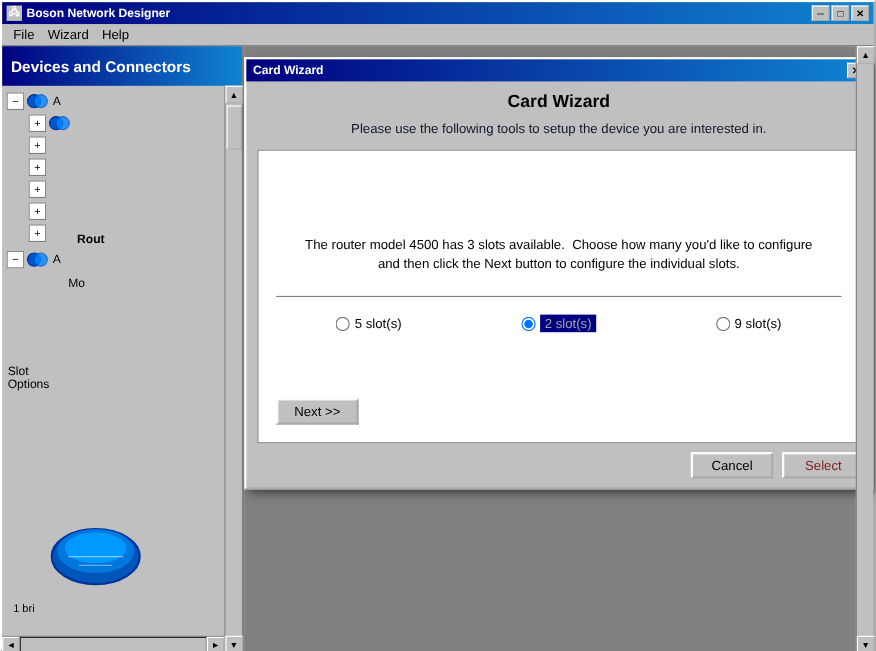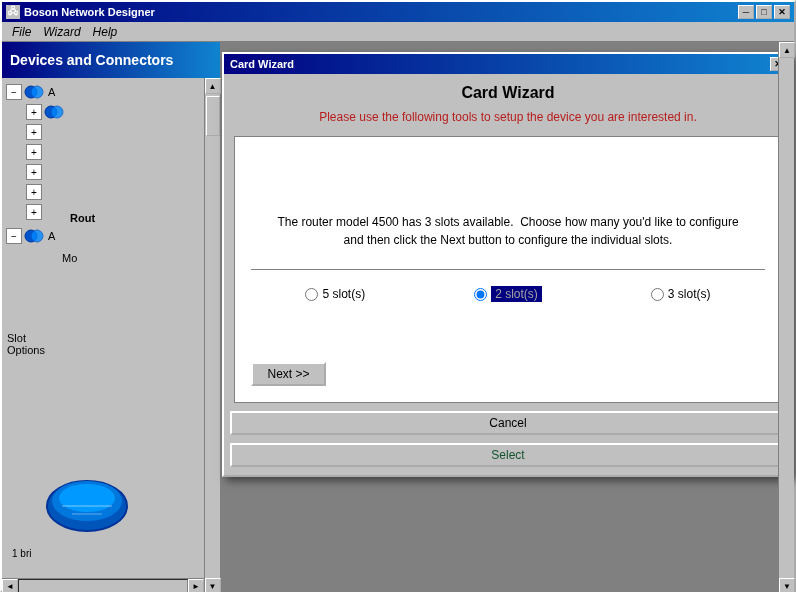--- a/index.html
+++ b/index.html
@@ -61,24 +61,23 @@
       justify-content: center;
       font-size: 9px;
       color: black;
       cursor: pointer;
     }
 
     .menu-bar {
       background: #c0c0c0;
       height: 20px;
       display: flex;
-      align-items: flex-end;
+      align-items: flex-start;
       padding: 0 4px;
       border-bottom: 1px solid #808080;
-      font-style: italic;
     }
 
     .menu-item {
       padding: 2px 6px;
       cursor: pointer;
       font-size: 12px;
     }
 
     .content-area {
       display: flex;
@@ -226,21 +225,21 @@
       font-size: 16px;
       font-weight: bold;
       margin-bottom: 8px;
       color: black;
     }
 
     .dialog-subtext {
       text-align: center;
       font-size: 12px;
       margin-bottom: 12px;
-      color: #b91c1c;
+      color: #0f172a;
     }
 
     .dialog-inner {
       border: 1px solid #808080;
       padding: 16px;
       background: white;
       min-height: 260px;
     }
 
     .wizard-description {
@@ -280,35 +279,34 @@
       background: #000080;
       color: #a3a3a3;
       padding: 1px 4px;
     }
 
     .dialog-buttons-row {
       display: flex;
       justify-content: flex-end;
       padding: 8px 6px 8px;
       gap: 8px;
-      flex-direction: column;
     }
 
     .dialog-btn {
       min-width: 75px;
       height: 24px;
       background: #c0c0c0;
       border: 2px outset #ffffff;
       font-size: 12px;
       cursor: pointer;
       padding: 0 12px;
     }
 
     .dialog-btn-disabled {
-      color: #14532d;
+      color: #7f1d1d;
       cursor: default;
     }
 
     
     .scrollbar-h {
       position: absolute;
       bottom: 0;
       left: 0;
       right: 16px;
       height: 16px;
@@ -468,21 +466,21 @@
                 <label class="radio-label">
                   <input type="radio" name="slots" value="1" class="radio-input" style="">
                   <span>5 slot(s)</span>
                 </label>
                 <label class="radio-label">
                   <input type="radio" name="slots" value="2" checked="" class="radio-input" style="">
                   <span class="radio-selected">2 slot(s)</span>
                 </label>
                 <label class="radio-label">
                   <input type="radio" name="slots" value="3" class="radio-input" style="">
-                  <span>3 slot(s)</span>
+                  <span>9 slot(s)</span>
                 </label>
               </div>
 
               <div style="display:flex; justify-content:flex-start; margin-top: 60px;">
                 <button class="dialog-btn">Next &gt;&gt;</button>
               </div>
             </div>
           </div>
 
           <div class="dialog-buttons-row">

